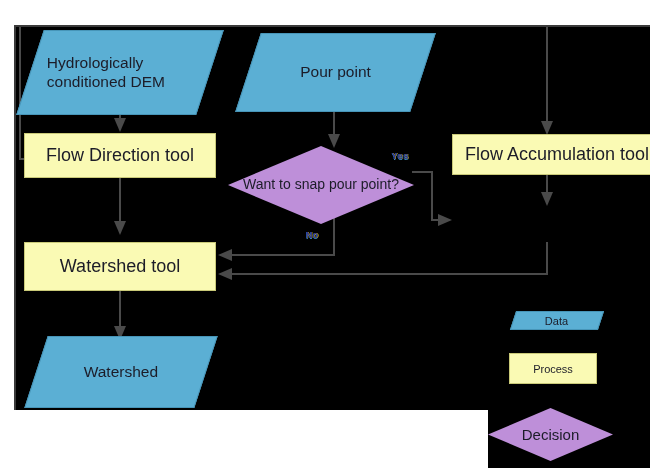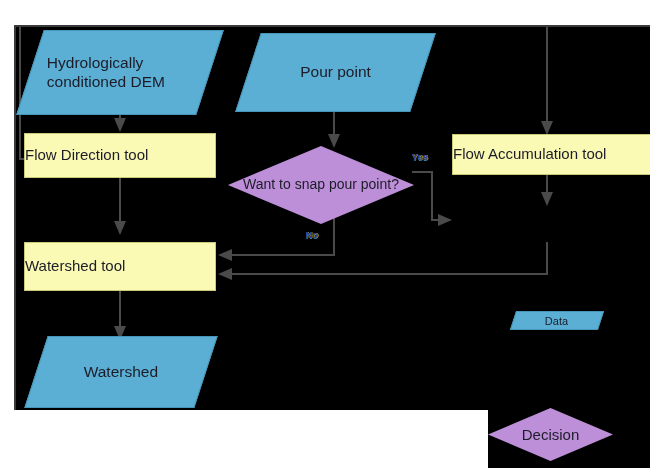--- a/index.html
+++ b/index.html
@@ -80,21 +80,21 @@
     clip-path: polygon(50% 0%, 100% 50%, 50% 100%, 0% 50%);
   }
   .shape-decision > .node-label {
     position: relative;
     z-index: 2;
   }
 
   
   .t-dem      { font-size: 15.5px; padding-left: 16px; text-align: left; }
   .t-pour     { font-size: 15.5px; text-align: center; }
-  .t-proc     { font-size: 15px; }
+  .t-proc     { font-size: 18px; text-align: center; }
   .t-decision { font-size: 14px; text-align: center; }
   .t-watershed{ font-size: 15.5px; text-align: center; }
 
   
   .branch-label {
     position: absolute;
     font-size: 9px;
     font-weight: bold;
     letter-spacing: 0.3px;
     color: #2f2f8a;
@@ -205,26 +205,29 @@
 
 
   <div class="node shape-process" style="left:24px; top:221px; width:192px; height:49px;margin-top:21px;">
     <div class="node-label t-proc">Watershed tool</div>
   </div>
 
   <div class="node shape-data" style="left:36px; top:336px; width:170px; height:72px;">
     <div class="node-label t-watershed">Watershed</div>
   </div>
 
-  <div class="branch-label" style="left:412px; top:152px;">Yes</div>
+  <div class="branch-label" style="left:392px; top:152px;font-family:Liberation Mono, monospace;">Yes</div>
   <div class="branch-label" style="left:306px; top:230px;">No</div>
 
   <div class="legend-item legend-data" style="left:513px; top:311px; width:88px; height:19px;">
     <span>Data</span>
   </div>
 
+  <div class="legend-item legend-process" style="left:509px; top:353px; width:88px; height:31px;">
+    <span>Process</span>
+  </div>
 
   <div class="legend-decision-wrap" style="left:488px; top:408px; width:125px; height:53px;">
     <div class="legend-decision-fill"></div>
     <div class="legend-decision-text">Decision</div>
   </div>
 
 </div>
 
 </body></html>

